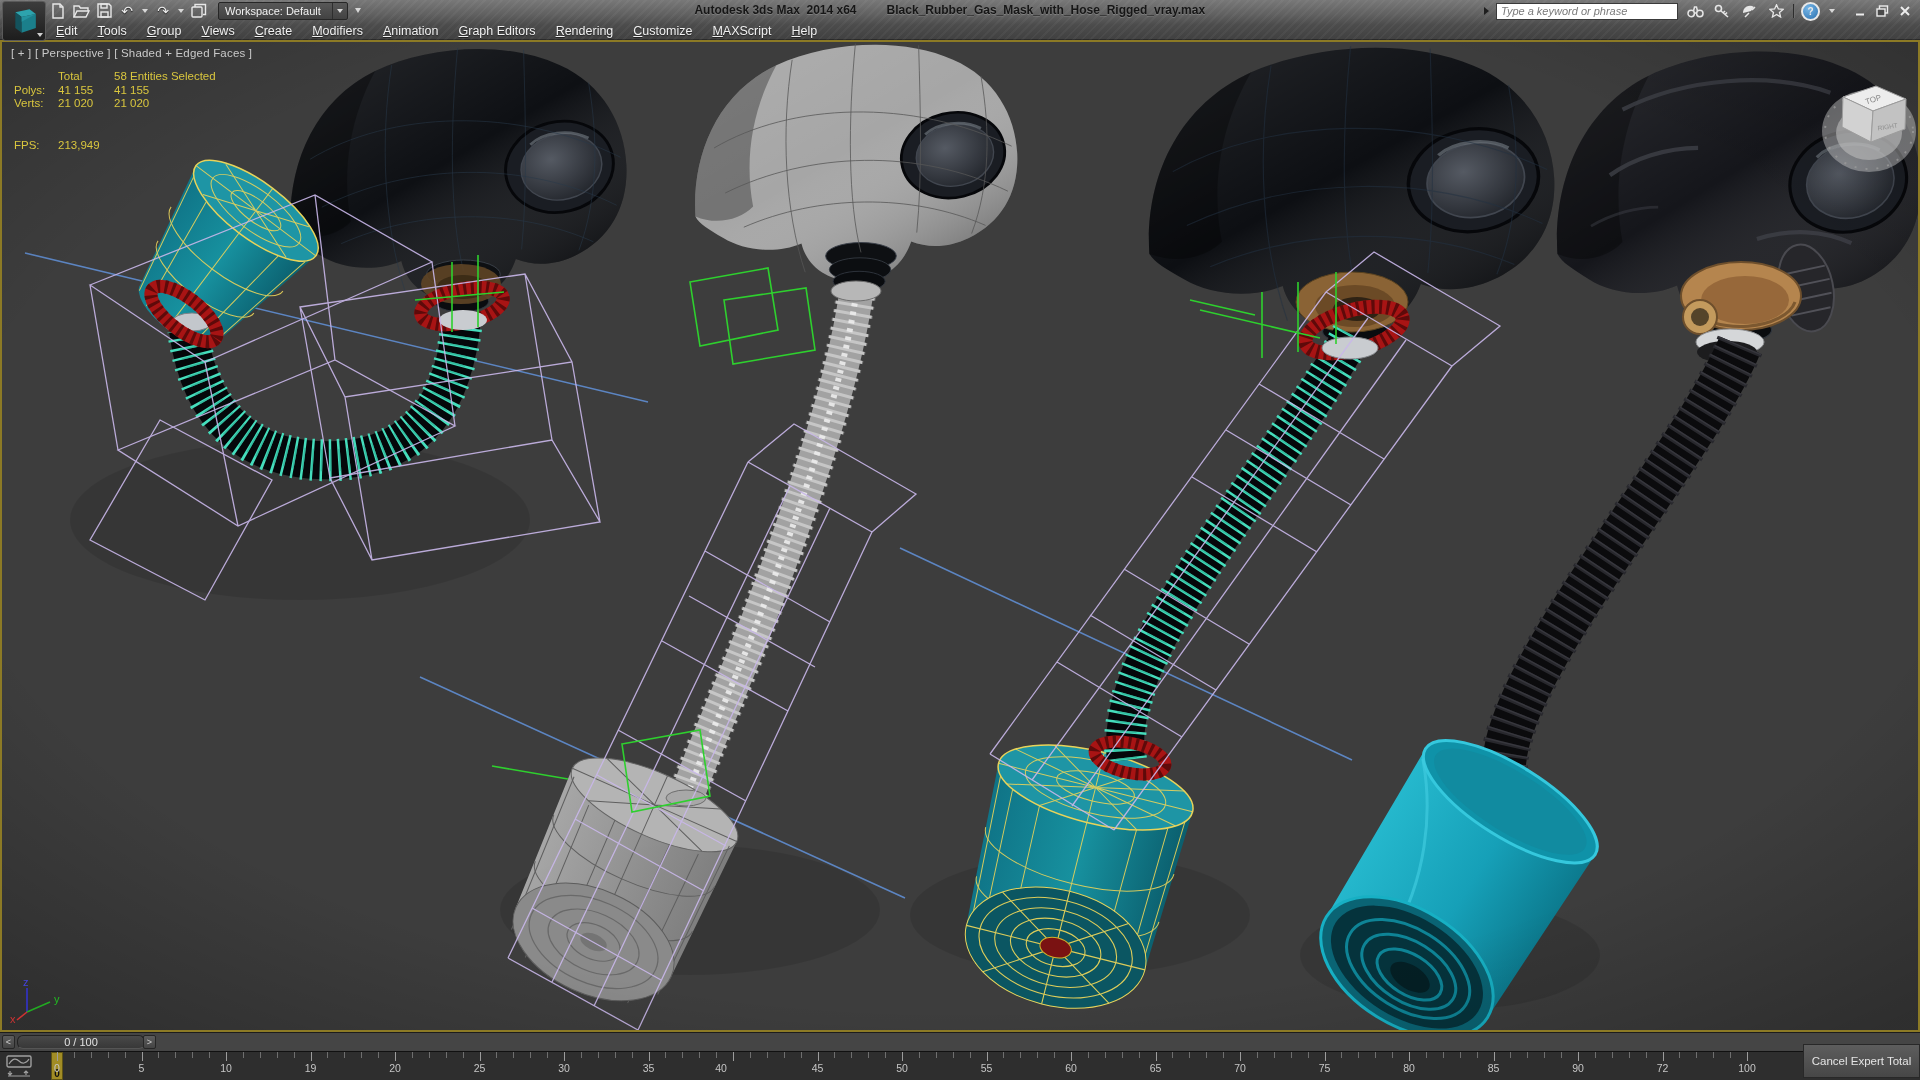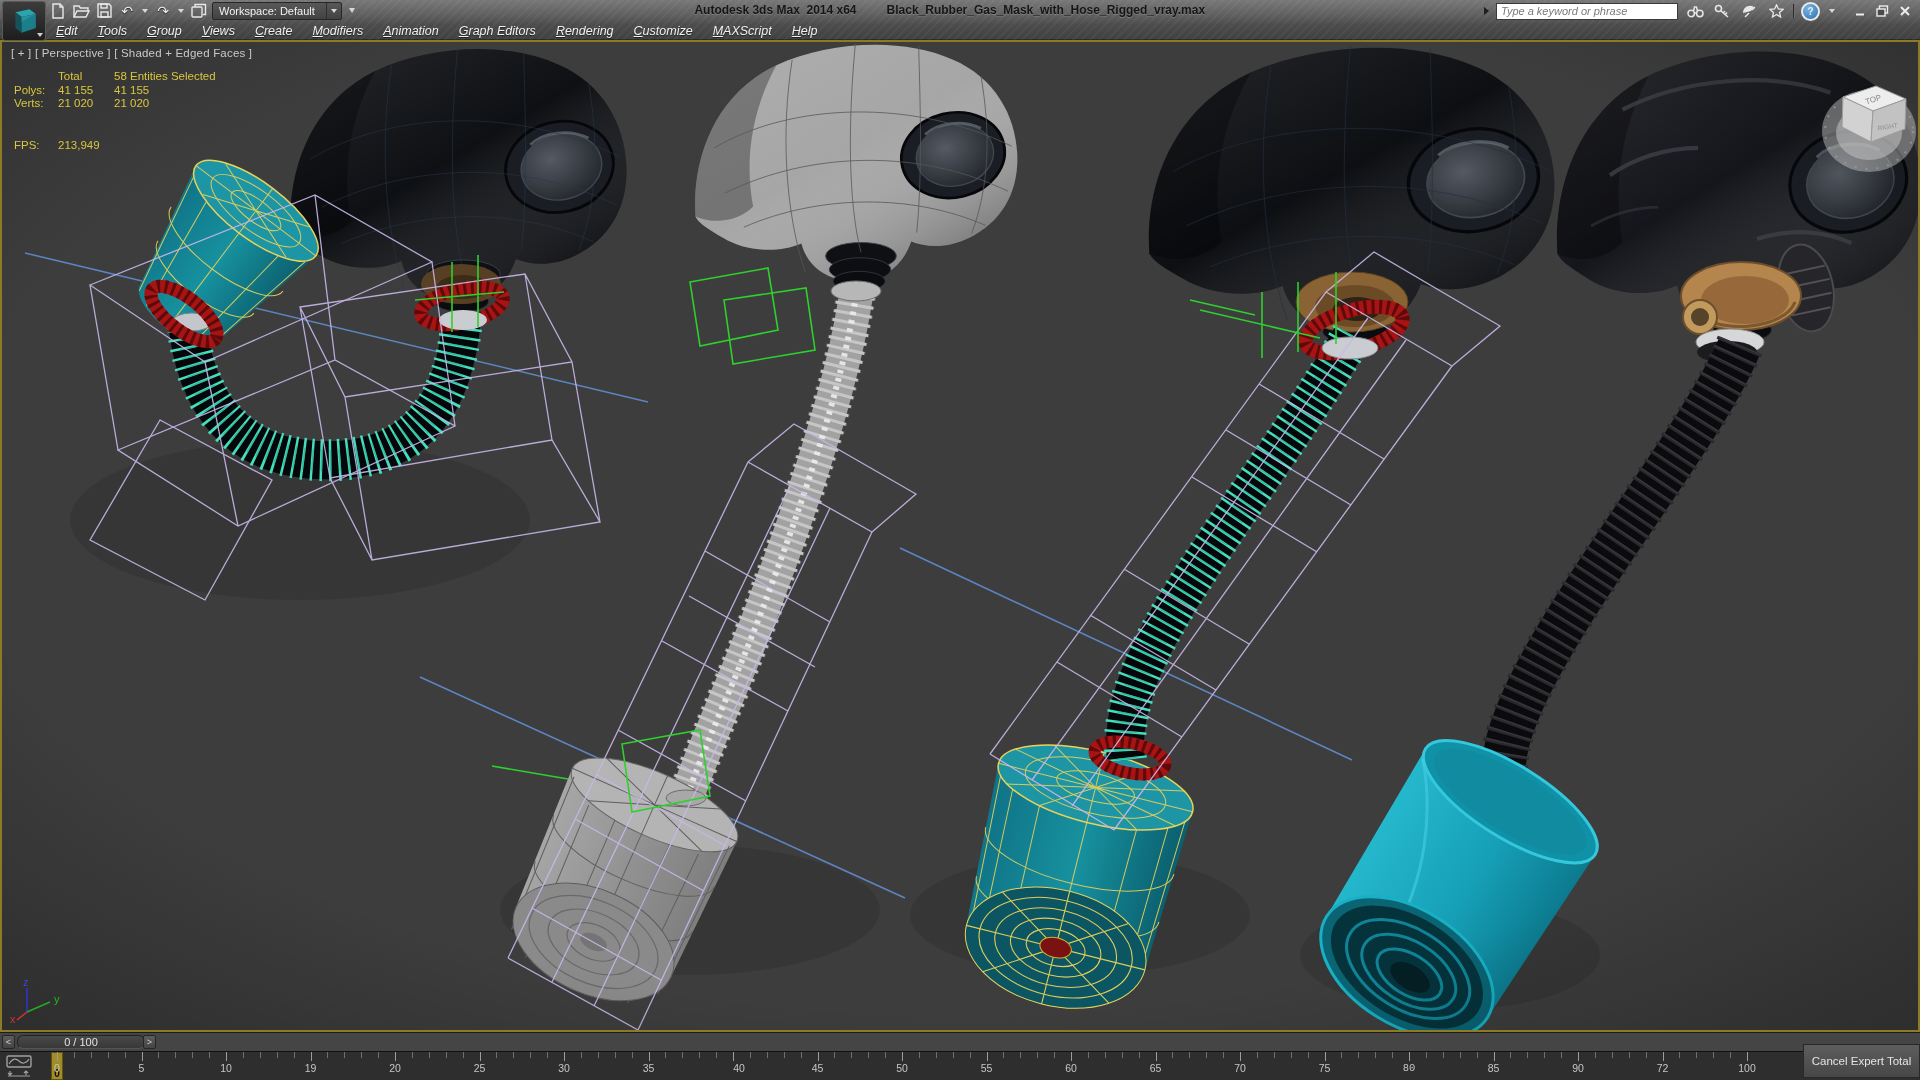--- a/index.html
+++ b/index.html
@@ -14,36 +14,36 @@
     background:repeating-linear-gradient(135deg,rgba(255,255,255,.035) 0 2px,transparent 2px 6px);}
   .logo{position:absolute;left:2px;top:1px;width:42px;height:38px;border:1px solid #5a5a5a;border-radius:3px;
     background:linear-gradient(#3c3c3c,#1d1d1d);display:flex;align-items:center;justify-content:center;z-index:5;}
   .logo .dd{position:absolute;right:2px;bottom:3px;width:0;height:0;border-left:3px solid transparent;border-right:3px solid transparent;border-top:4px solid #cfcfcf;}
   .row1{position:absolute;left:0;top:0;width:1920px;height:21px;z-index:4;}
   .qat{position:absolute;left:48px;top:1px;height:19px;display:flex;align-items:center;gap:3px;}
   .ib{width:20px;height:18px;display:flex;align-items:center;justify-content:center;border-radius:2px;}
   .ib svg{display:block}
   .caret{width:0;height:0;border-left:3.5px solid transparent;border-right:3.5px solid transparent;border-top:4px solid #d8d8d8;margin:0 2px;}
   .uglyph{color:#ececec;font-size:14px;line-height:14px;text-shadow:0 1px 1px #222;}
-  .wsbox{width:128px;height:16px;background:linear-gradient(#585858,#424242);
+  .wsbox{margin-left:6px;width:128px;height:16px;background:linear-gradient(#585858,#424242);
     border:1px solid #262626;border-radius:2px;display:flex;align-items:center;color:#f2f2f2;font-size:11px;}
   .wsbox .lbl{flex:1;padding-left:6px;white-space:nowrap;}
   .wsbox .cbtn{width:14px;height:100%;border-left:1px solid #2e2e2e;display:flex;align-items:center;justify-content:center;}
   .titles{position:absolute;left:50%;top:3px;transform:translateX(-52%);display:flex;gap:30px;white-space:pre;
     color:#161616;font-size:12px;font-weight:bold;text-shadow:0 1px 0 rgba(255,255,255,.18);}
   .rcluster{position:absolute;right:3px;top:2px;height:18px;display:flex;align-items:center;gap:7px;}
   .searcharrow{width:0;height:0;border-top:4px solid transparent;border-bottom:4px solid transparent;border-left:5px solid #1e1e1e;}
   .search{width:172px;height:15px;background:#fff;border:1px solid #3a3a3a;font-size:11px;padding:0 4px;color:#333;}
   .search::placeholder{color:#7a7a7a;font-style:italic;font-family:"Liberation Sans",sans-serif;}
   .divid{width:1px;height:14px;background:#2d2d2d;box-shadow:1px 0 0 #6e6e6e;}
   .helpq{width:15px;height:15px;border-radius:50%;border:2px solid #e9e9e9;color:#e9e9e9;font-size:10px;font-weight:bold;
     display:flex;align-items:center;justify-content:center;background:radial-gradient(circle at 35% 30%,#77b7e8,#2a6fae);}
   .winbtns{display:flex;align-items:center;gap:10px;margin-left:10px;margin-right:6px;}
   .row2{position:absolute;left:46px;top:21px;height:19px;display:flex;align-items:center;z-index:4;}
-  .menu-item{display:inline-block;padding:0 10px;color:#f1f1f1;font-size:12.5px;text-shadow:0 1px 1px #222;font-style:italic;}
+  .menu-item{display:inline-block;padding:0 10px;color:#f1f1f1;font-size:12.5px;text-shadow:0 1px 1px #222;}
   .menu-item::first-letter{text-decoration:underline;}
 
   
   .viewport{position:absolute;left:0;top:40px;width:1920px;height:992px;box-sizing:border-box;
     border:2px solid #8c7a25;background:#3d3d3d;}
   .viewport svg.scene{position:absolute;left:0;top:0;width:1916px;height:988px;}
   .vp-label{position:absolute;left:9px;top:5px;color:#c9c9c9;font-size:11.5px;letter-spacing:.2px;}
   .stats{position:absolute;left:12px;top:28px;color:#d9c63e;font-size:11.5px;line-height:13.5px;}
   .stats .r{display:flex;}
   .stats .c1{width:44px;text-align:left;}
@@ -512,21 +512,21 @@
       <div class="tick" style="left: 597.8px; height: 6px;"></div>
       <div class="tick" style="left: 614.7px; height: 6px;"></div>
       <div class="tick" style="left: 631.6px; height: 6px;"></div>
       <div class="tick major" style="left: 648.5px; height: 9px;"></div>
       <div class="ticklabel" style="left: 648.5px;">35</div>
       <div class="tick" style="left: 665.4px; height: 6px;"></div>
       <div class="tick" style="left: 682.3px; height: 6px;"></div>
       <div class="tick" style="left: 699.2px; height: 6px;"></div>
       <div class="tick" style="left: 716.1px; height: 6px;"></div>
       <div class="tick major" style="left: 733px; height: 9px;"></div>
-      <div class="ticklabel" style="left: 739px;">40</div>
+      <div class="ticklabel" style="left: 721px;">40</div>
       <div class="tick" style="left: 749.9px; height: 6px;"></div>
       <div class="tick" style="left: 766.8px; height: 6px;"></div>
       <div class="tick" style="left: 783.7px; height: 6px;"></div>
       <div class="tick" style="left: 800.6px; height: 6px;"></div>
       <div class="tick major" style="left: 817.5px; height: 9px;"></div>
       <div class="ticklabel" style="left: 817.5px;">45</div>
       <div class="tick" style="left: 834.4px; height: 6px;"></div>
       <div class="tick" style="left: 851.3px; height: 6px;"></div>
       <div class="tick" style="left: 868.2px; height: 6px;"></div>
       <div class="tick" style="left: 885.1px; height: 6px;"></div>
@@ -560,21 +560,21 @@
       <div class="tick" style="left: 1273.8px; height: 6px;"></div>
       <div class="tick" style="left: 1290.7px; height: 6px;"></div>
       <div class="tick" style="left: 1307.6px; height: 6px;"></div>
       <div class="tick major" style="left: 1324.5px; height: 9px;"></div>
       <div class="ticklabel" style="left: 1324.5px;">75</div>
       <div class="tick" style="left: 1341.4px; height: 6px;"></div>
       <div class="tick" style="left: 1358.3px; height: 6px;"></div>
       <div class="tick" style="left: 1375.2px; height: 6px;"></div>
       <div class="tick" style="left: 1392.1px; height: 6px;"></div>
       <div class="tick major" style="left: 1409px; height: 9px;"></div>
-      <div class="ticklabel" style="left: 1409px; font-family: Liberation Mono, monospace;">80</div>
+      <div class="ticklabel" style="left: 1409px;">80</div>
       <div class="tick" style="left: 1425.9px; height: 6px;"></div>
       <div class="tick" style="left: 1442.8px; height: 6px;"></div>
       <div class="tick" style="left: 1459.7px; height: 6px;"></div>
       <div class="tick" style="left: 1476.6px; height: 6px;"></div>
       <div class="tick major" style="left: 1493.5px; height: 9px;"></div>
       <div class="ticklabel" style="left: 1493.5px;">85</div>
       <div class="tick" style="left: 1510.4px; height: 6px;"></div>
       <div class="tick" style="left: 1527.3px; height: 6px;"></div>
       <div class="tick" style="left: 1544.2px; height: 6px;"></div>
       <div class="tick" style="left: 1561.1px; height: 6px;"></div>

